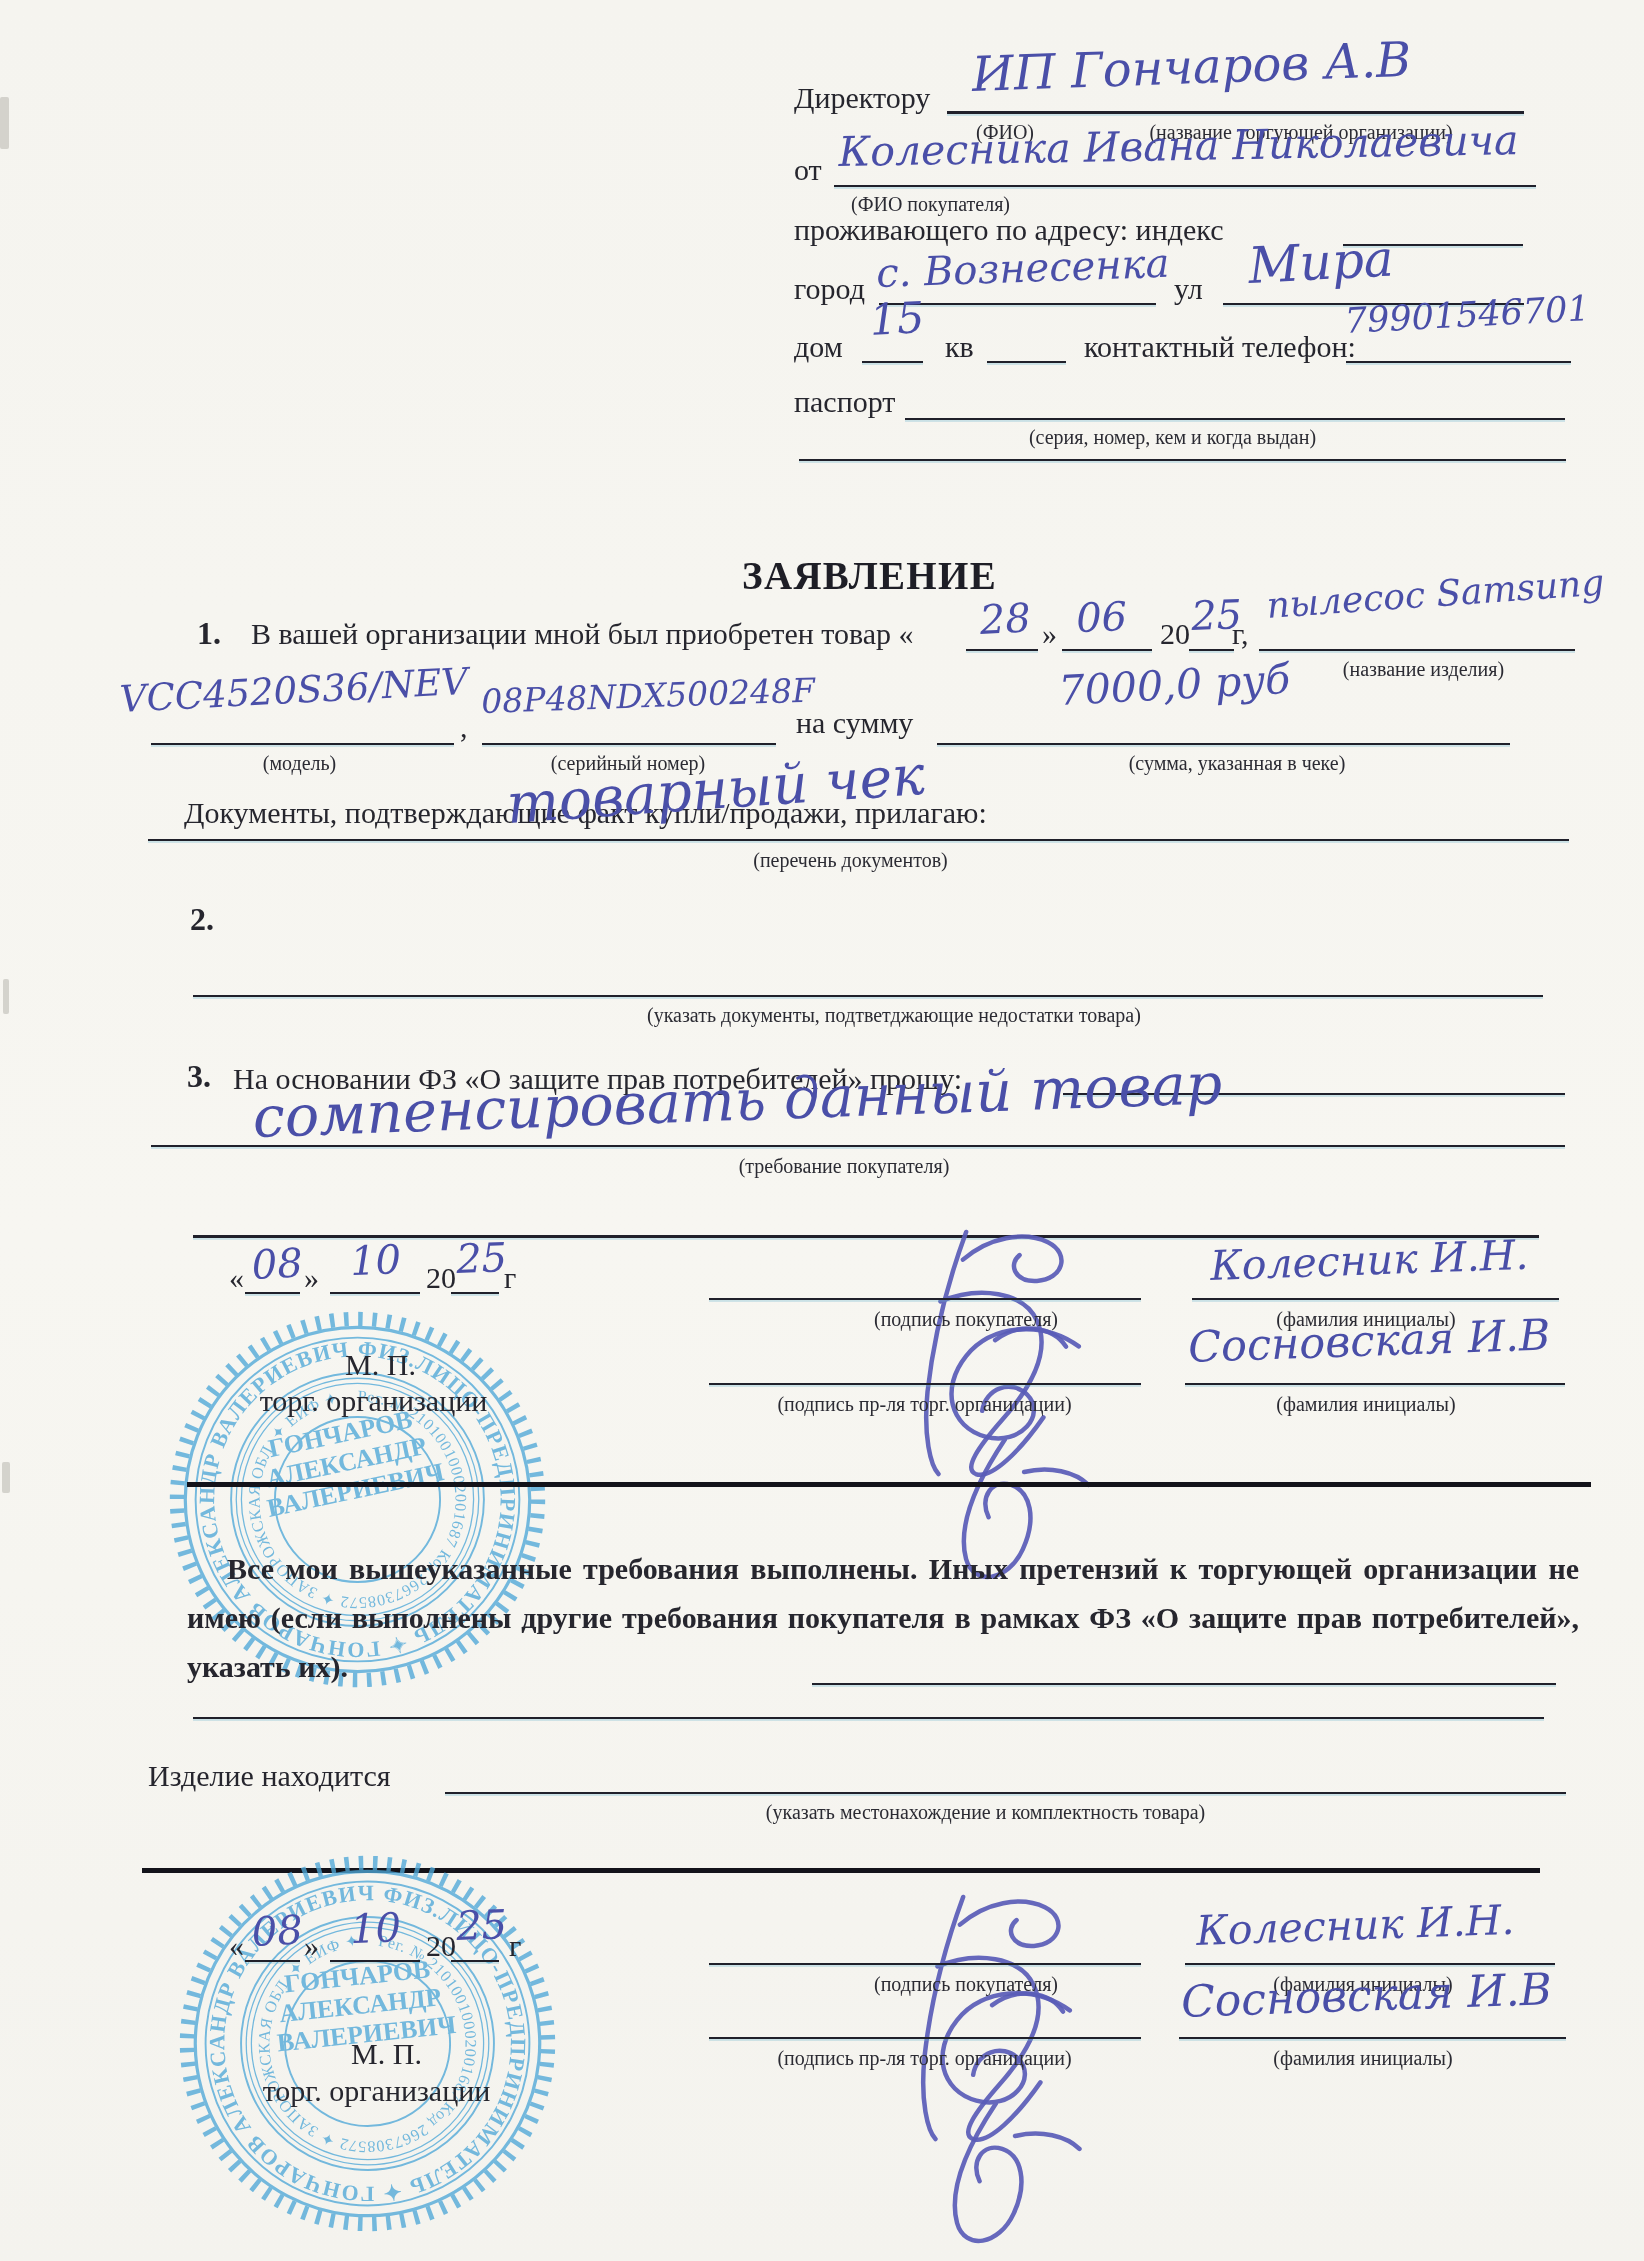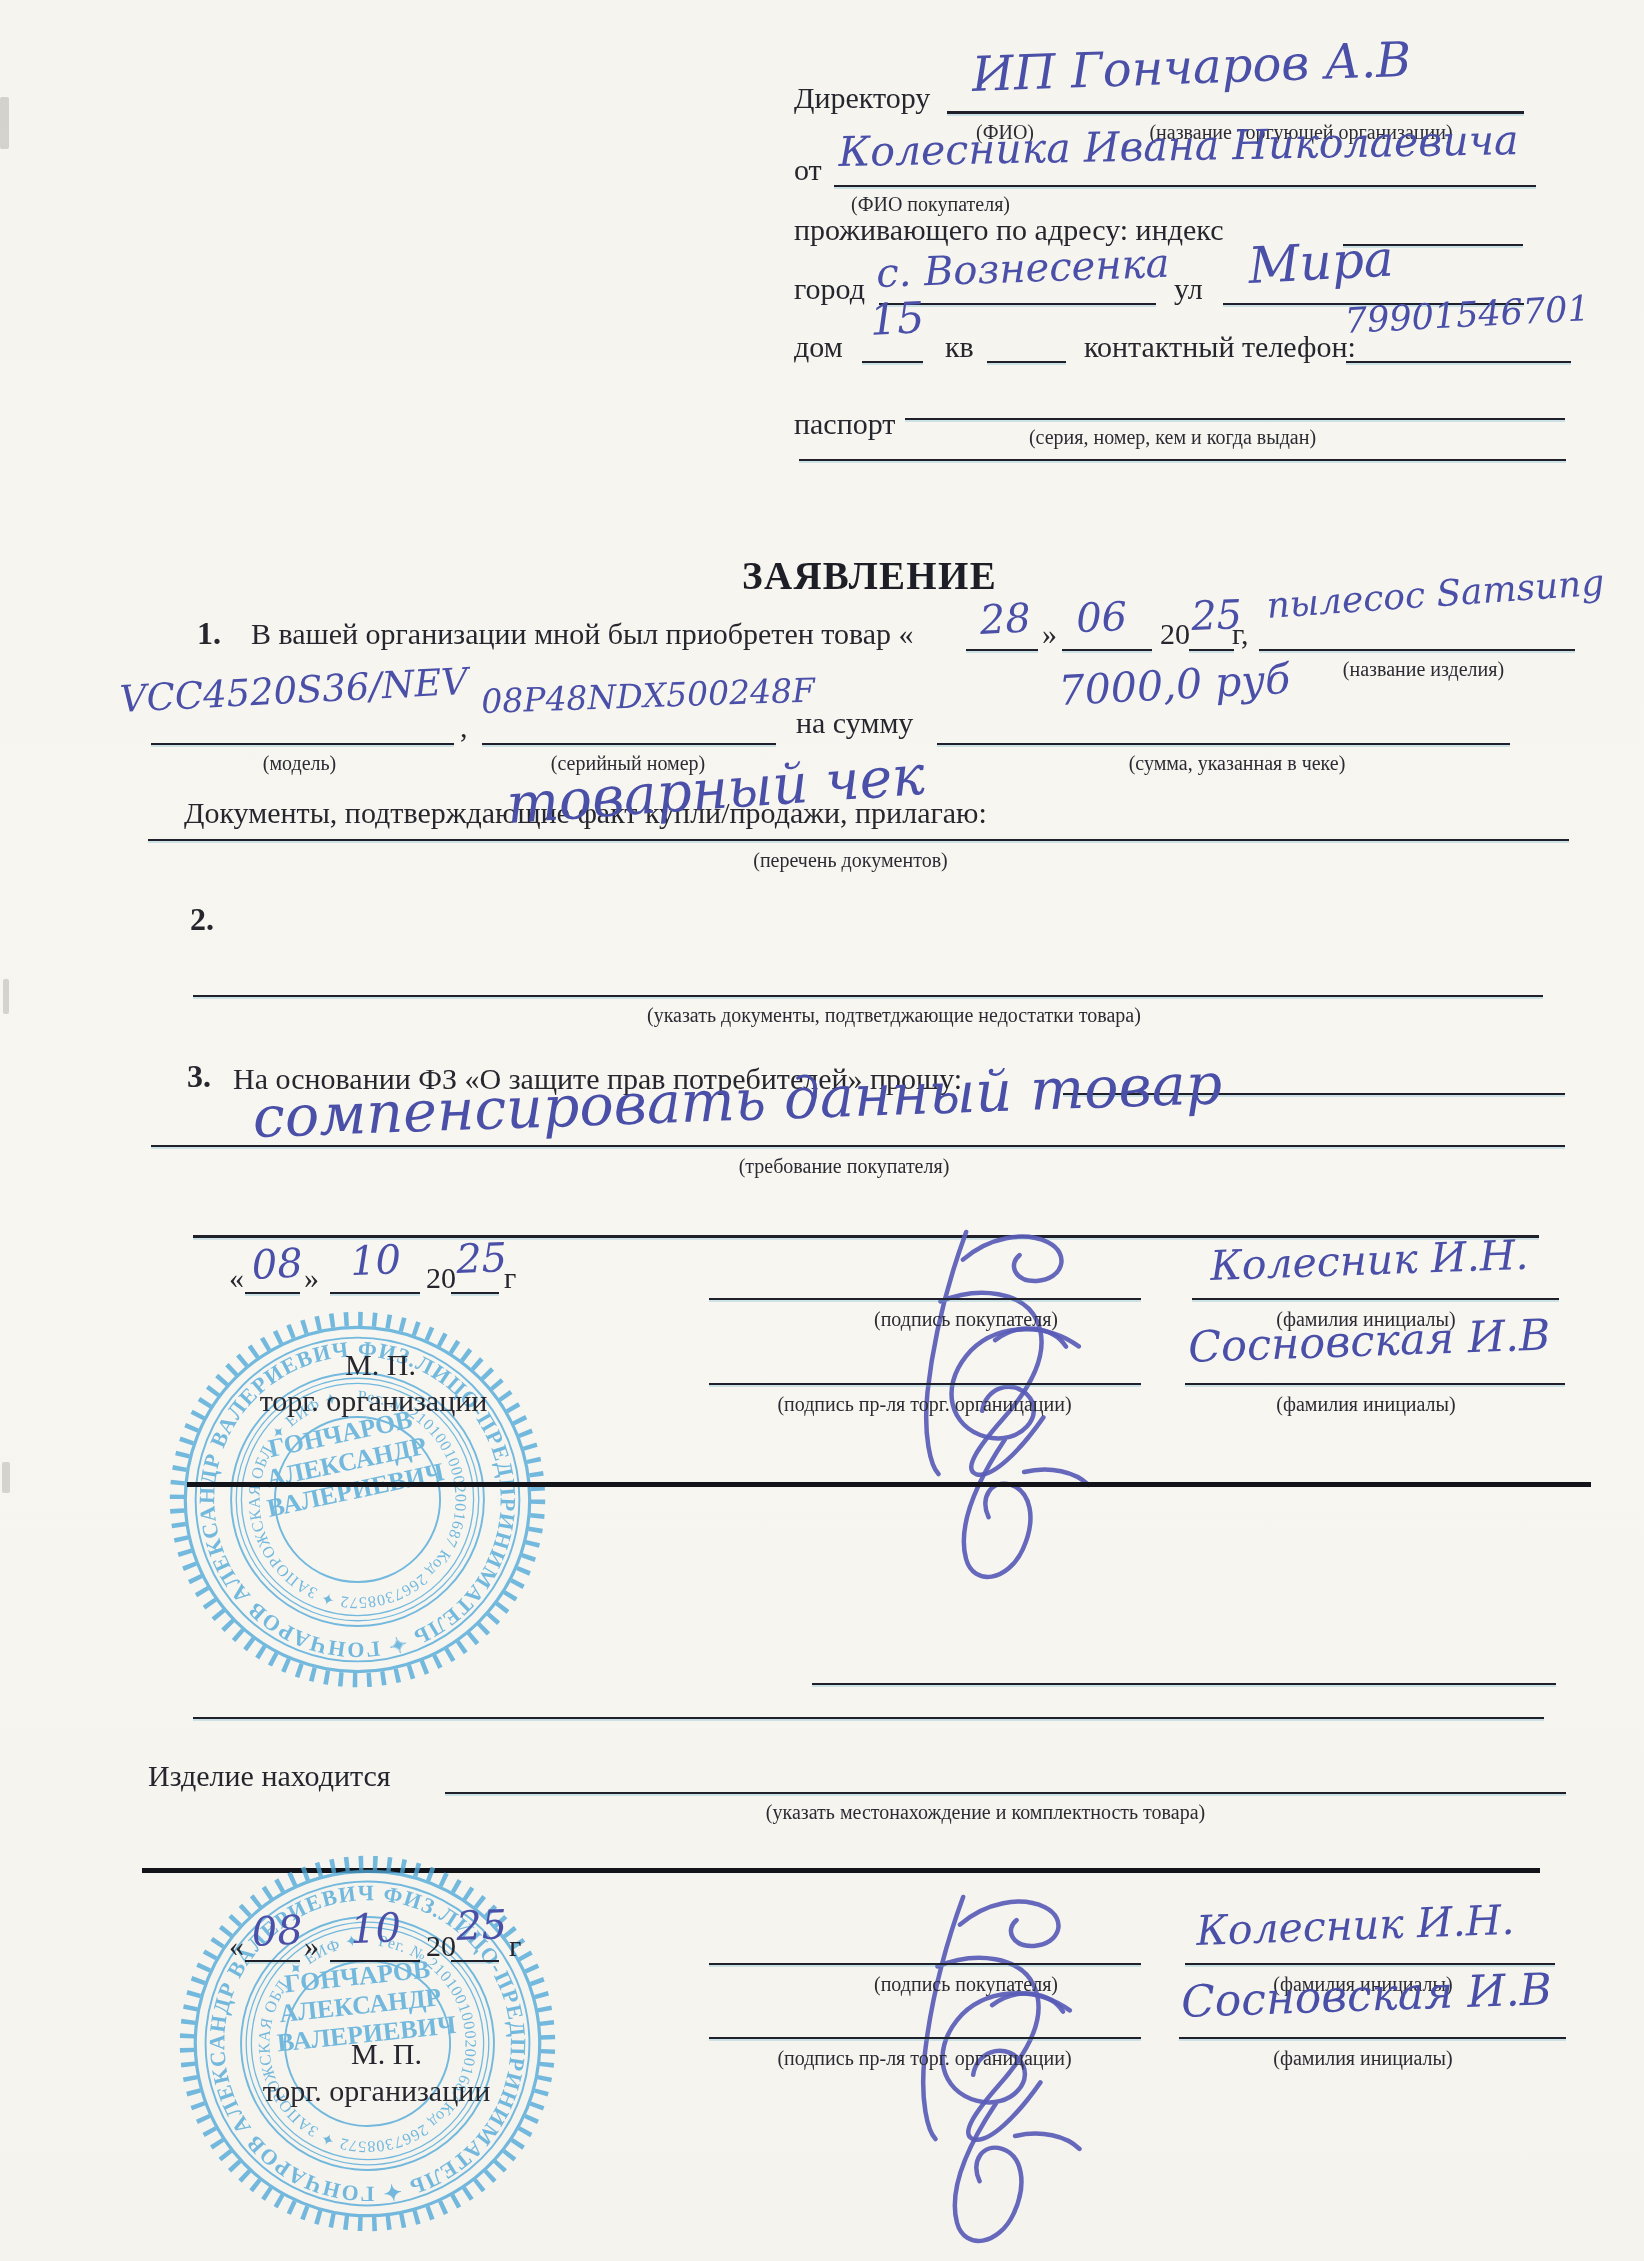--- a/index.html
+++ b/index.html
@@ -99,21 +99,21 @@
 
   <div class="p" style="left:794px;top:330px;">дом</div>
   <div class="hand r3" style="left:871px;top:295px;font-size:43px;">15</div>
   <div class="ln" style="left:862px;top:361px;width:61px;"></div>
   <div class="p" style="left:945px;top:330px;">кв</div>
   <div class="ln" style="left:987px;top:361px;width:79px;"></div>
   <div class="p" style="left:1084px;top:330px;">контактный телефон:</div>
   <div class="hand r3" style="left:1346px;top:301px;font-size:35px;">79901546701</div>
   <div class="ln" style="left:1346px;top:361px;width:225px;"></div>
 
-  <div class="p" style="left:794px;top:385px;margin-top:22px;">паспорт</div>
+  <div class="p" style="left:794px;top:385px;">паспорт</div>
   <div class="ln" style="left:905px;top:418px;width:660px;"></div>
   <div class="sub" style="left:992px;top:426px;width:361px;">(серия, номер, кем и когда выдан)</div>
   <div class="ln" style="left:799px;top:459px;width:767px;"></div>
 
   <div class="title" style="left:689px;top:553px;width:361px;">ЗАЯВЛЕНИЕ</div>
 
   <div class="p num" style="left:197px;top:615px;">1.</div>
   <div class="p" style="left:251px;top:617px;">В вашей организации мной был приобретен товар «</div>
   <div class="hand r3" style="left:981px;top:597px;font-size:40px;">28</div>
   <div class="ln" style="left:966px;top:649px;width:72px;"></div>
@@ -189,20 +189,21 @@
       <use href="#sig-org-def"></use>
     </svg>
   <div class="ln" style="left:709px;top:1383px;width:432px;"></div>
   <div class="sub" style="left:731px;top:1393px;width:387px;">(подпись пр-ля торг. органицации)</div>
   <div class="hand r2" style="left:1189px;top:1322px;font-size:43px;">Сосновская И.В</div>
   <div class="ln" style="left:1185px;top:1383px;width:380px;"></div>
   <div class="sub" style="left:1237px;top:1393px;width:258px;">(фамилия инициалы)</div>
 
   <div class="ln thick" style="left:187px;top:1482px;width:1404px;"></div>
 
+  <div class="para" style="left:187px;top:1544px;width:1392px;">Все мои вышеуказанные требования выполнены. Иных претензий к торгующей организации не имею (если выполнены другие требования покупателя в рамках ФЗ «О защите прав потребителей», указать их).</div>
   <div class="ln" style="left:812px;top:1683px;width:744px;"></div>
   <div class="ln" style="left:193px;top:1717px;width:1351px;"></div>
 
   <div class="p" style="left:148px;top:1759px;">Изделие находится</div>
   <div class="ln" style="left:445px;top:1792px;width:1121px;"></div>
   <div class="sub" style="left:728px;top:1801px;width:515px;">(указать местонахождение и комплектность товара)</div>
 
   <div class="ln thick" style="left:142px;top:1868px;width:1398px;"></div>
 
   <svg class="stamp stamp2" viewBox="0 0 600 600" style="left:174px;top:1850px;">

